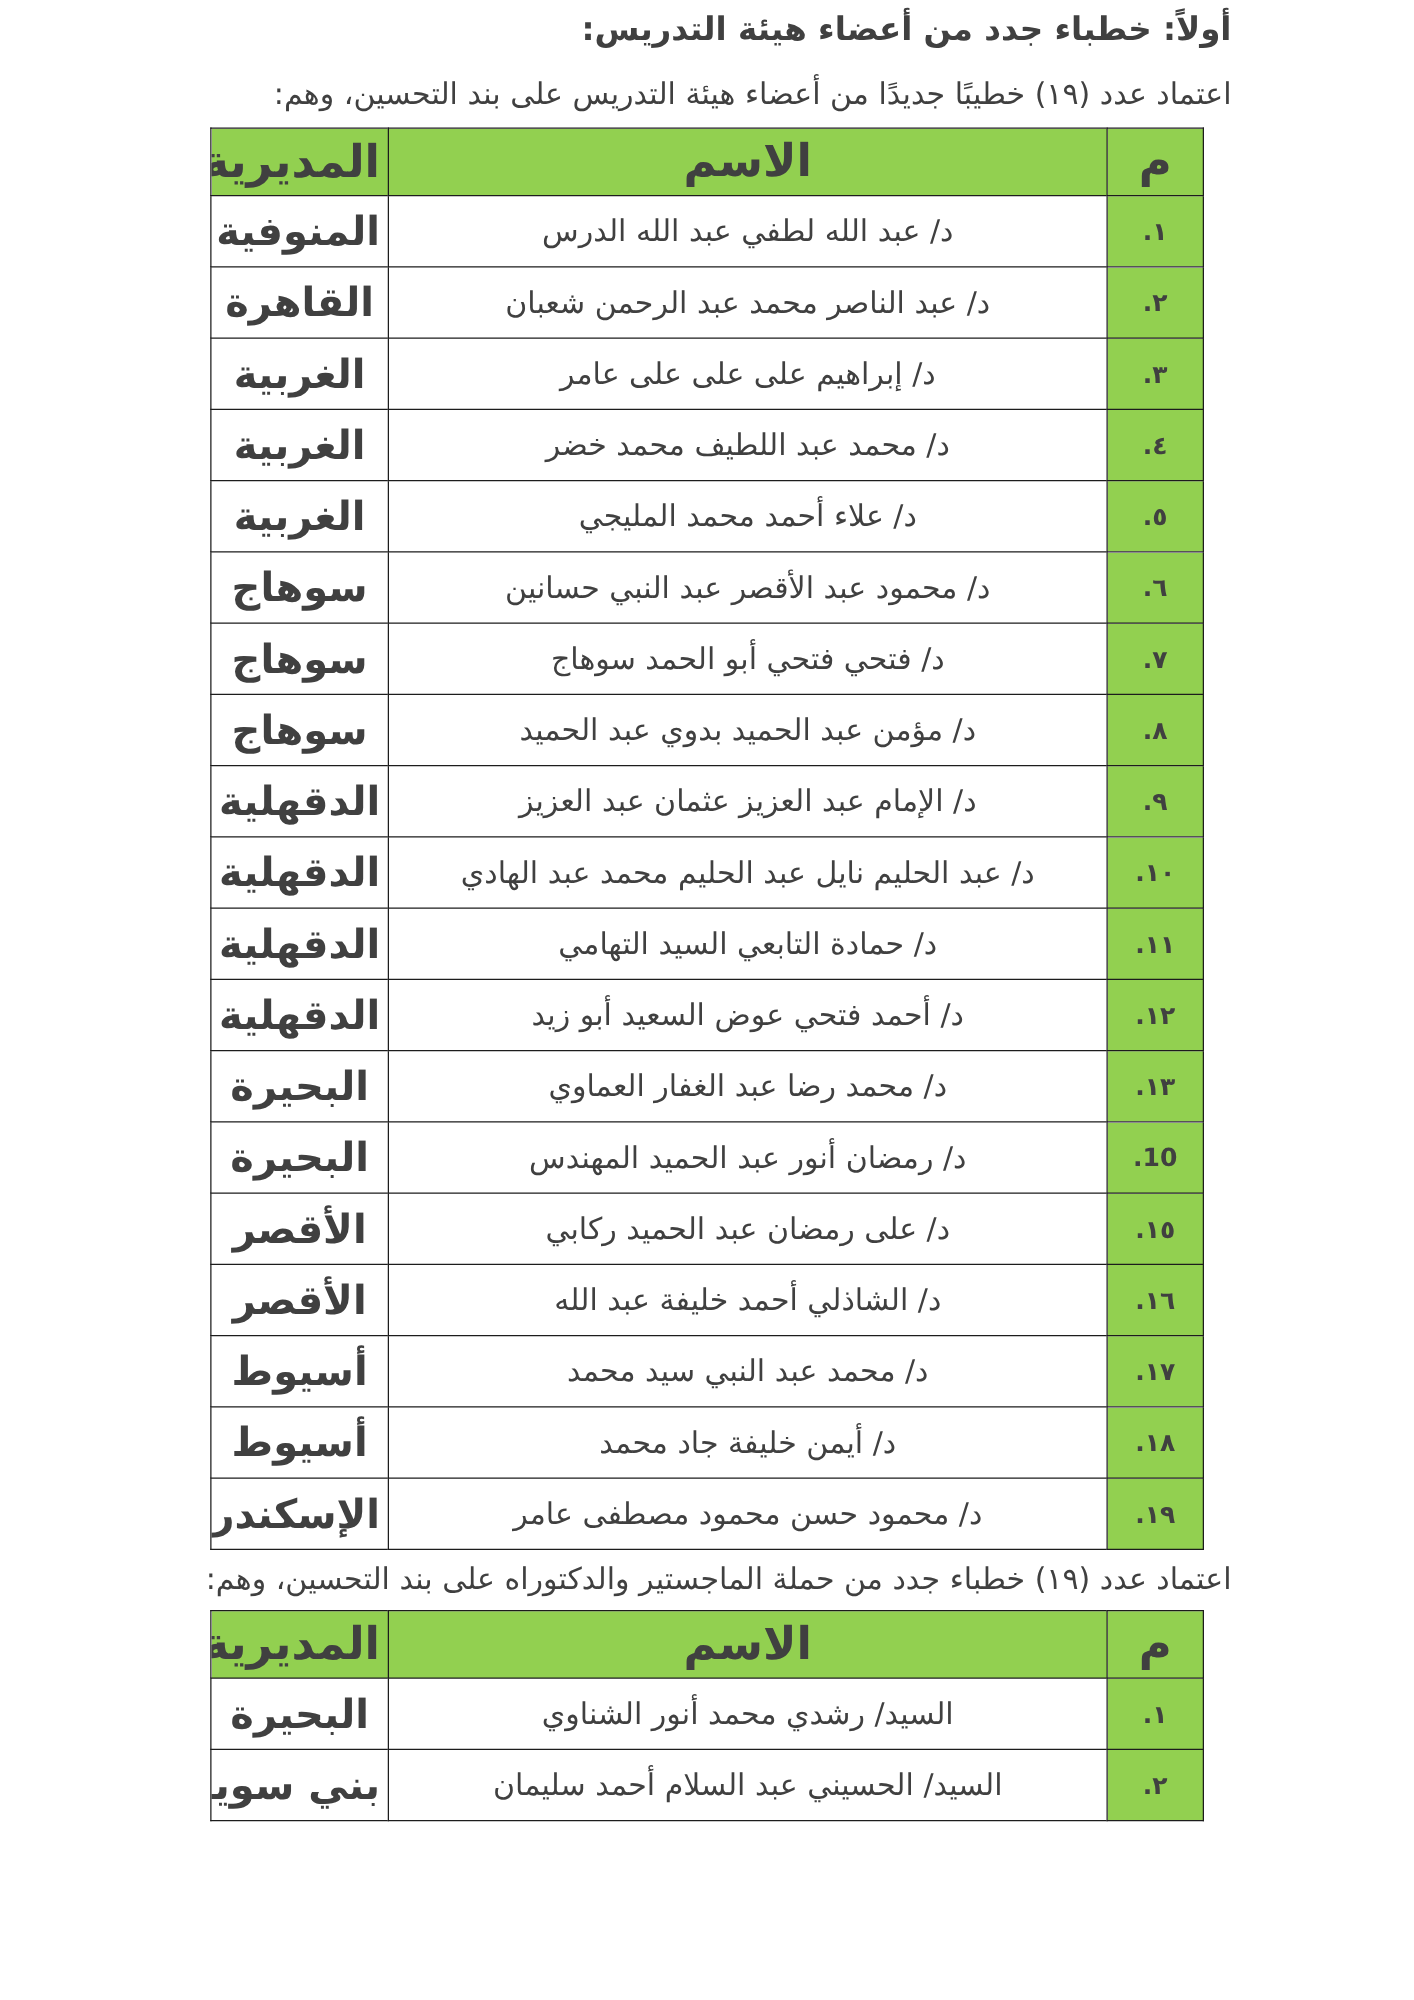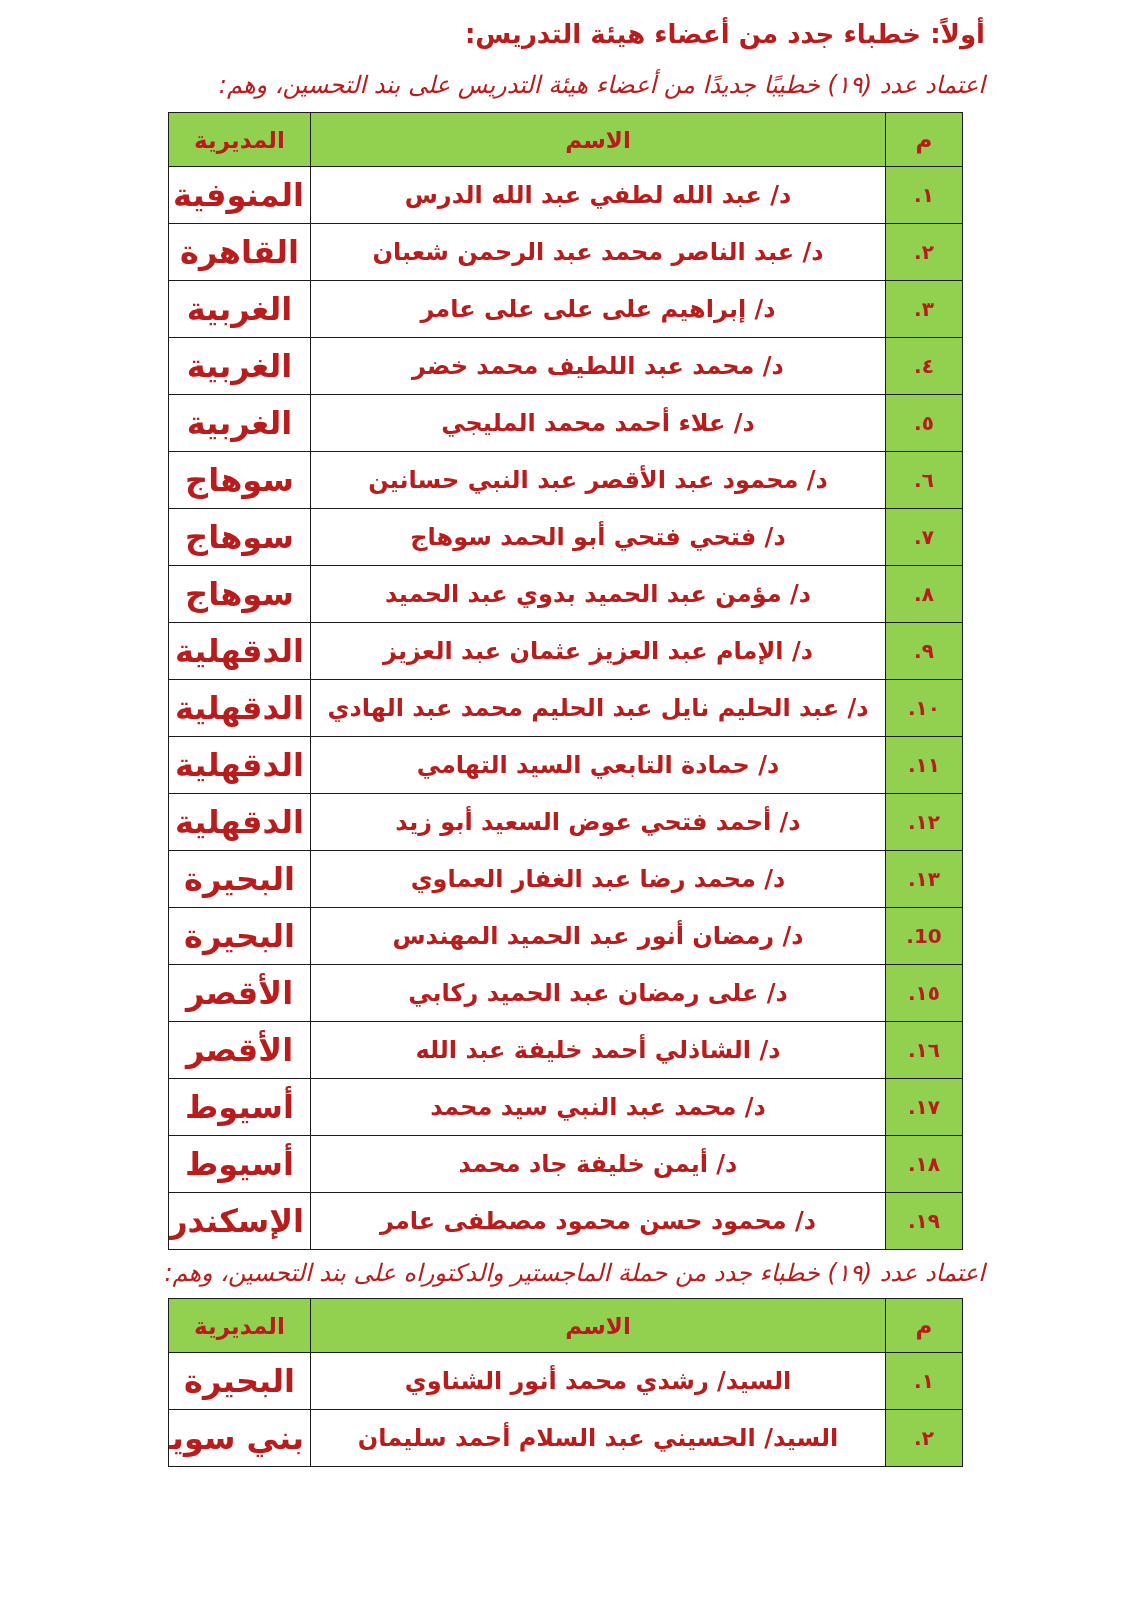--- a/index.html
+++ b/index.html
@@ -2,43 +2,42 @@
 <html lang="ar" dir="rtl" style="--table-green: #92d050;"><head>
 <meta charset="utf-8">
 <style>
   html, body { margin: 0; padding: 0; background: #ffffff; }
   .page {
     position: relative;
     width: 1131px;
     height: 1600px;
     margin: 0 auto;
     background: #ffffff;
-    color: #b91c1c;
+    color: #404040;
     direction: rtl;
     font-family: "DejaVu Sans", sans-serif;
     box-sizing: border-box;
-    padding-top: 14px;
+    padding-top: 4px;
     overflow: hidden;
   }
   .heading {
     font-weight: bold;
     font-size: 26px;
     line-height: 40px;
     text-align: right;
     padding-right: 146px;
     padding-left: 40px;
   }
   .intro {
     font-size: 24px;
     line-height: 38px;
     text-align: right;
     padding-right: 146px;
     padding-left: 40px;
     margin-top: 12px;
-    font-style: italic;
   }
   .heading.second { margin-top: 12px; }
   .intro.second { margin-top: 4px; }
   table.roster {
     border-collapse: collapse;
     table-layout: fixed;
     width: 794px;
     margin: 8px 168px 0 169px;
     background: #ffffff;
   }
@@ -51,30 +50,30 @@
     text-align: center;
     vertical-align: middle;
     padding: 2px 6px;
     box-sizing: border-box;
     overflow: hidden;
     white-space: nowrap;
   }
   table.roster thead th {
     background: var(--table-green, #92d050);
     font-weight: bold;
-    font-size: 23px;
+    font-size: 36px;
     height: 54px;
   }
   table.roster td { height: 57px; }
   td.cell-number {
     background: var(--table-green, #92d050);
     font-size: 20px;
     font-weight: bold;
   }
-  td.cell-name { font-size: 24px; font-weight: bold; }
+  td.cell-name { font-size: 24px; font-weight: normal; }
   td.cell-directorate { font-size: 32px; font-weight: bold; }
 </style>
 </head>
 <body>
 
 <div class="page">
 
   <div class="heading">أولاً: خطباء جدد من أعضاء هيئة التدريس:</div>
   <div class="intro">اعتماد عدد (١٩) خطيبًا جديدًا من أعضاء هيئة التدريس على بند التحسين، وهم:</div>
 

